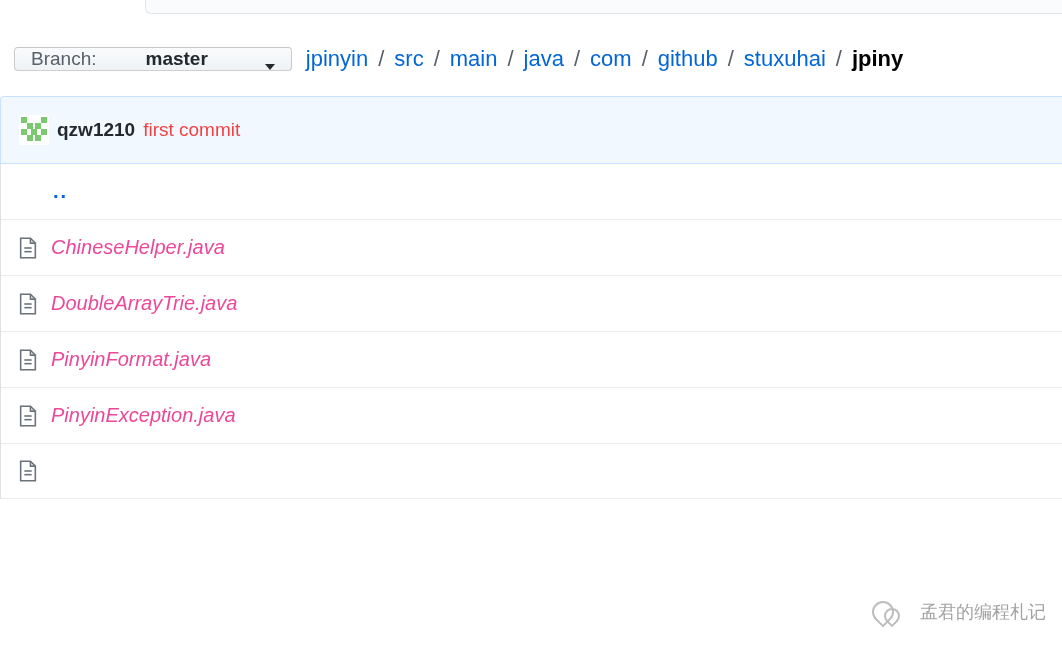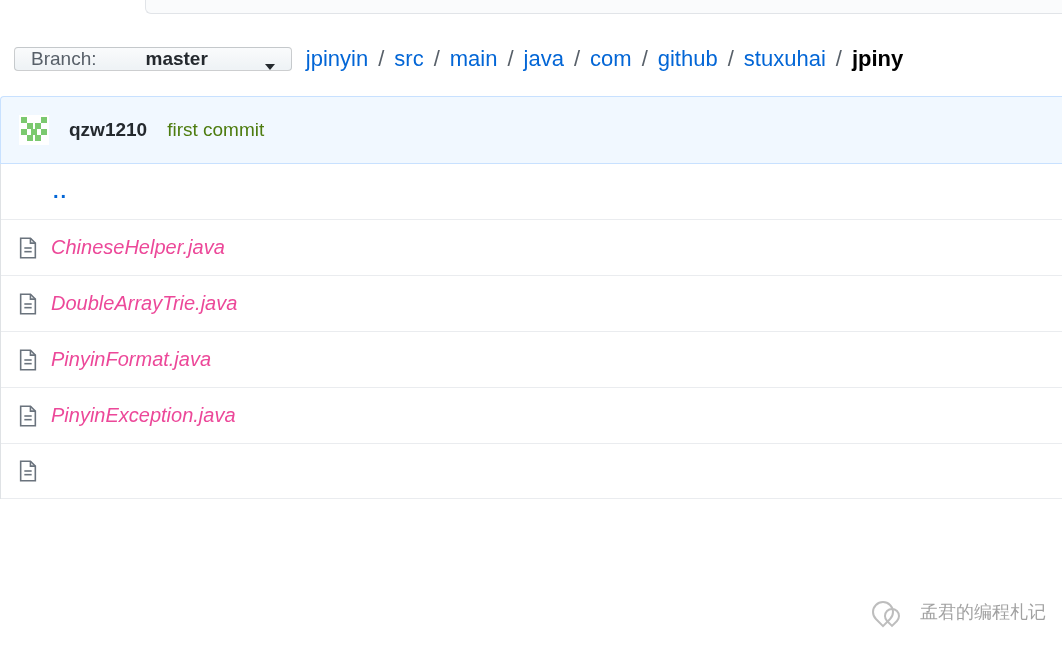--- a/index.html
+++ b/index.html
@@ -67,31 +67,31 @@
     
     .commit-tease {
       background: #f1f8ff;
       border: 1px solid #c8e1ff;
       border-top-left-radius: 4px;
       border-top-right-radius: 0;
       border-right: none;
       padding: 18px 18px;
       display: flex;
       align-items: center;
-      gap: 20px;
+      gap: 8px;
       margin-top: 2px;
     }
     .avatar {
       width: 30px;
       height: 30px;
       flex-shrink: 0;
     }
     .avatar svg { width: 100%; height: 100%; }
     .author { font-weight: 600; color: #24292e; font-size: 19px; }
-    .commit-msg { color: #4d7c0f; font-size: 19px; }
+    .commit-msg { color: #ef4444; font-size: 19px; }
     
     .file-list { list-style: none; border-left: 1px solid #dfe2e5; border-right: none; }
     .file-row {
       display: flex;
       align-items: center;
       padding: 16px 18px;
       border-bottom: 1px solid #eaecef;
       gap: 14px;
       font-size: 20px;
     }

